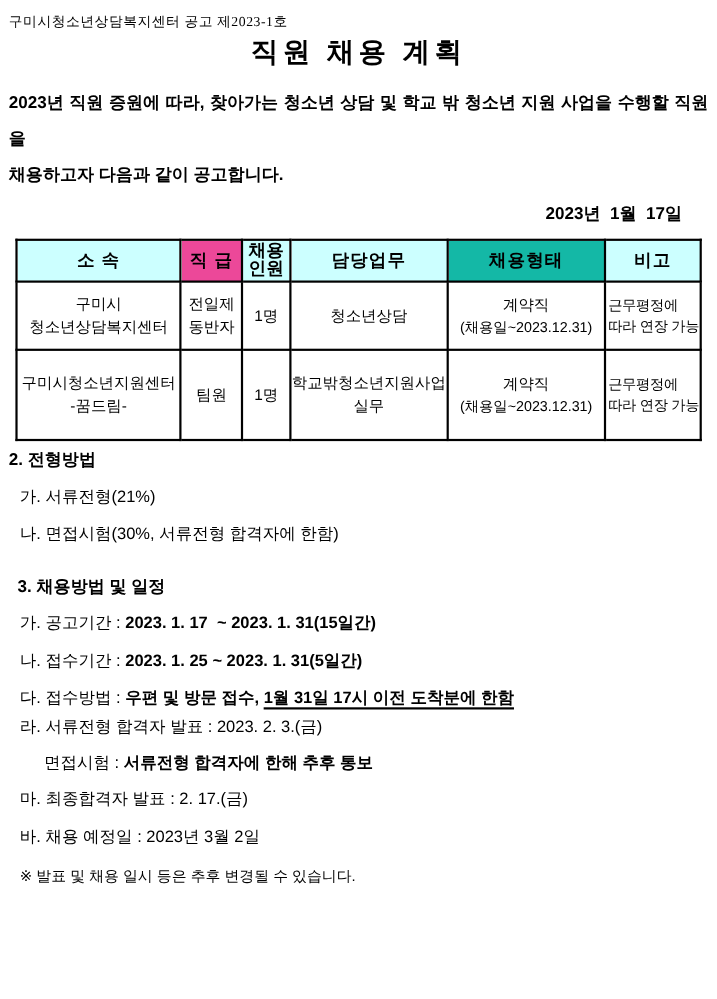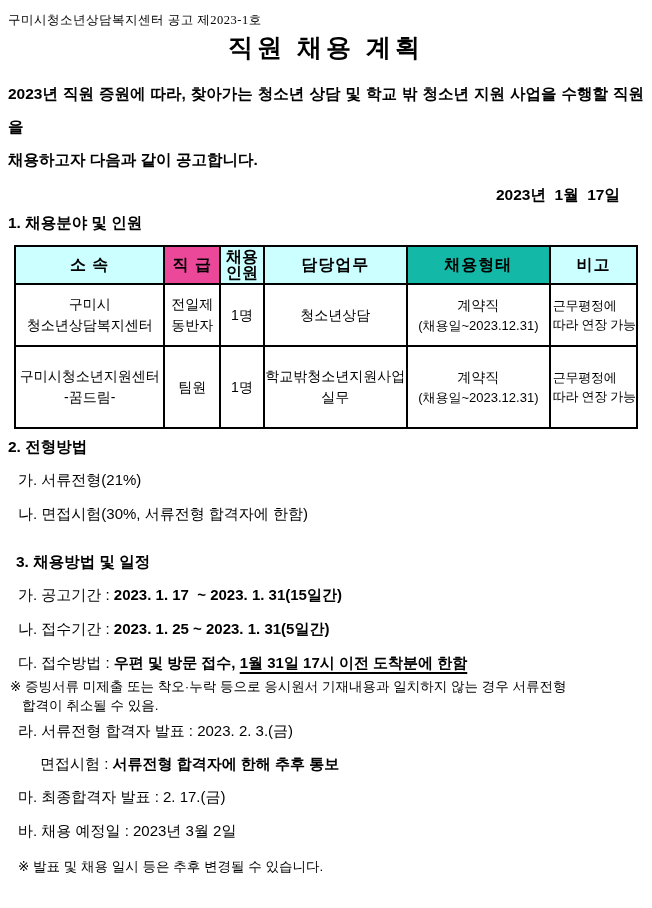--- a/index.html
+++ b/index.html
@@ -63,21 +63,20 @@
 
   <div class="doc-number">구미시청소년상담복지센터 공고 제2023-1호</div>
 
   <h1 class="title">직원 채용 계획</h1>
 
   <p class="intro l1">2023년 직원 증원에 따라, 찾아가는 청소년 상담 및 학교 밖 청소년 지원 사업을 수행할 직원을</p>
   <p class="intro l2">채용하고자 다음과 같이 공고합니다.</p>
 
   <div class="date-line keep">2023년  1월  17일</div>
 
-  <div class="s-heading s1">1. 채용분야 및 인원</div>
 
   <table>
     <colgroup>
       <col style="width:24%">
         <col style="width:9%">
         <col style="width:7%">
       <col style="width:23%">
         <col style="width:23%">
         <col style="width:14%">
     </colgroup>
@@ -147,24 +146,20 @@
   <div class="item">
     <span>가. 공고기간 : </span><span class="bold keep">2023. 1. 17  ~ 2023. 1. 31(15일간)</span>
   </div>
   <div class="item gap">
     <span>나. 접수기간 : </span><span class="bold keep">2023. 1. 25 ~ 2023. 1. 31(5일간)</span>
   </div>
   <div class="item gap">
     <span>다. 접수방법 : </span><span class="bold keep">우편 및 방문 접수, </span><span class="bold uline">1월 31일 17시 이전 도착분에 한함</span>
   </div>
 
-  <div class="note">
-    <span class="l">※ 증빙서류 미제출 또는 착오·누락 등으로 응시원서 기재내용과 일치하지 않는 경우 서류전형</span>
-    <span class="l" style="display:block; text-indent:0;">합격이 취소될 수 있음.</span>
-  </div>
 
   <div class="item" style="margin-top:6px;">라. 서류전형 합격자 발표 : 2023. 2. 3.(금)</div>
   <div class="item indent-deep">
     <span>면접시험 : </span><span class="bold">서류전형 합격자에 한해 추후 통보</span>
   </div>
   <div class="item">마. 최종합격자 발표 : 2. 17.(금)</div>
   <div class="item gap">바. 채용 예정일 : 2023년 3월 2일</div>
 
   <div class="note note2" style="padding-left:10px; text-indent:0;">※ 발표 및 채용 일시 등은 추후 변경될 수 있습니다.</div>
 

